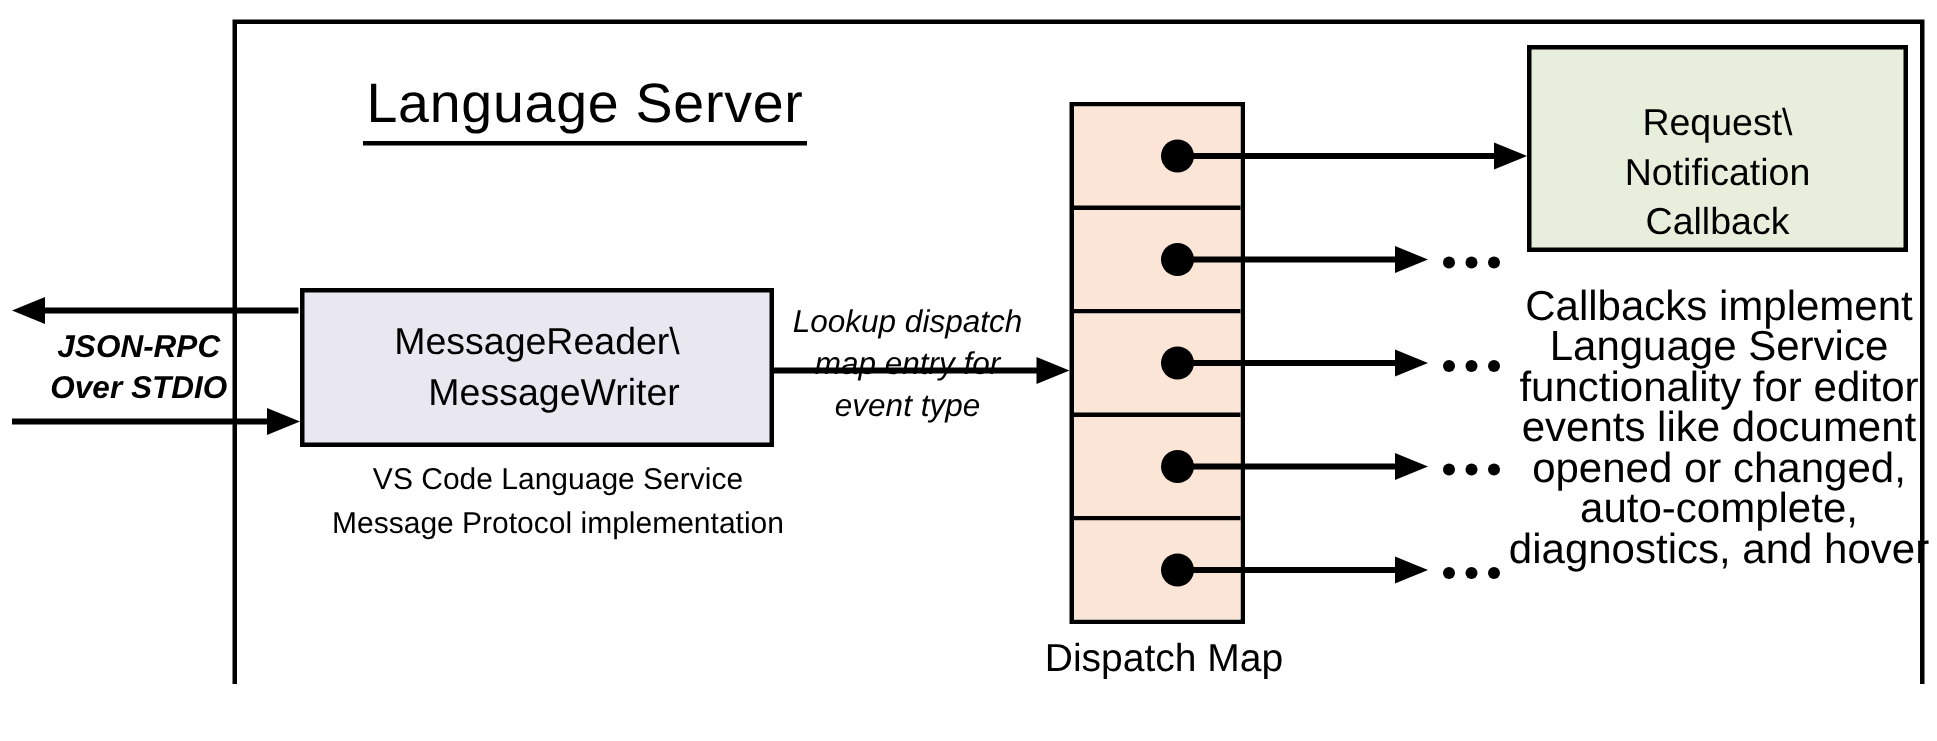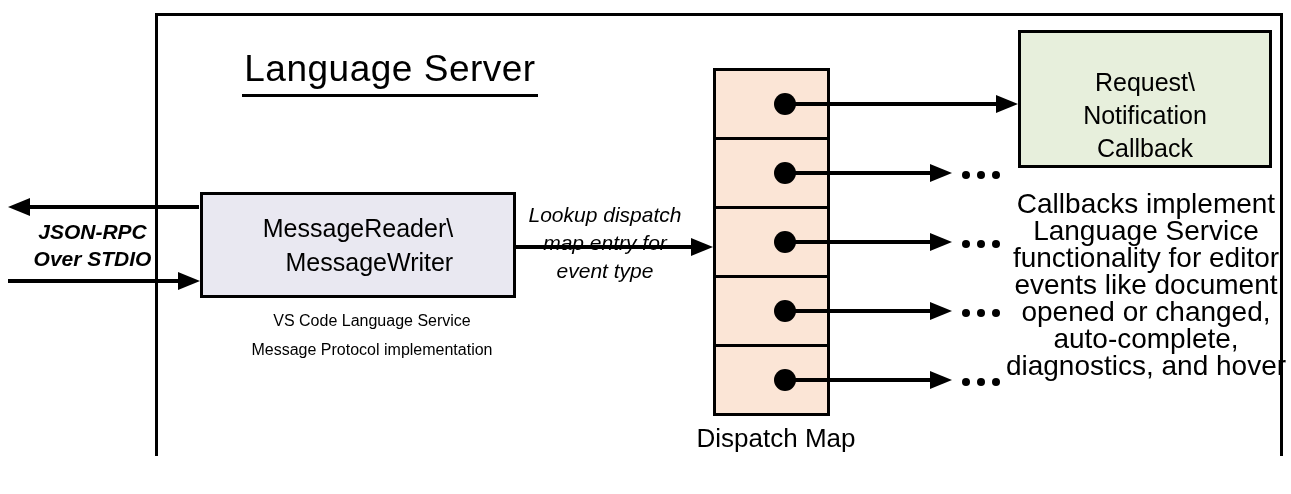--- a/index.html
+++ b/index.html
@@ -54,21 +54,21 @@
   .reader-box {
     position: absolute;
     left: 200px; top: 192px; width: 316px; height: 106px;
     background: var(--reader-box-fill);
     border: 3px solid var(--stroke);
     display: flex; align-items: center; justify-content: center;
     text-align: right;
     font-size: 25px; line-height: 34px;
     white-space: pre-line;
   }
-  .reader-caption { left: 182px; top: 306px; width: 380px; font-size: 16px; line-height: 29px; }
+  .reader-caption { left: 182px; top: 306px; width: 380px; font-size: 20px; line-height: 29px; }
   .dispatch-map {
     position: absolute;
     left: 713px; top: 68px; width: 117px; height: 348px;
     border: 3px solid var(--stroke);
     display: flex; flex-direction: column;
   }
   .dispatch-cell {
     flex: 1 1 auto;
     background: var(--dispatch-cell-fill);
     border-bottom: 3px solid var(--stroke);

